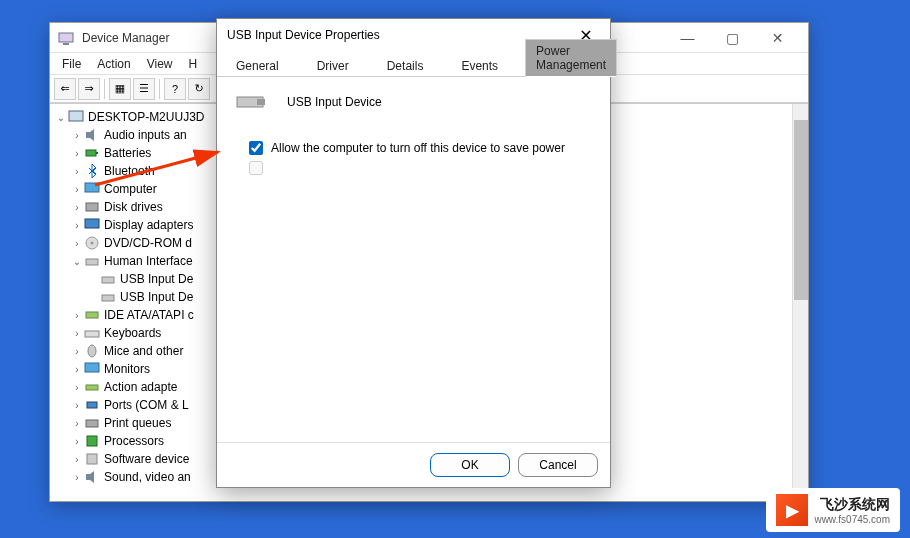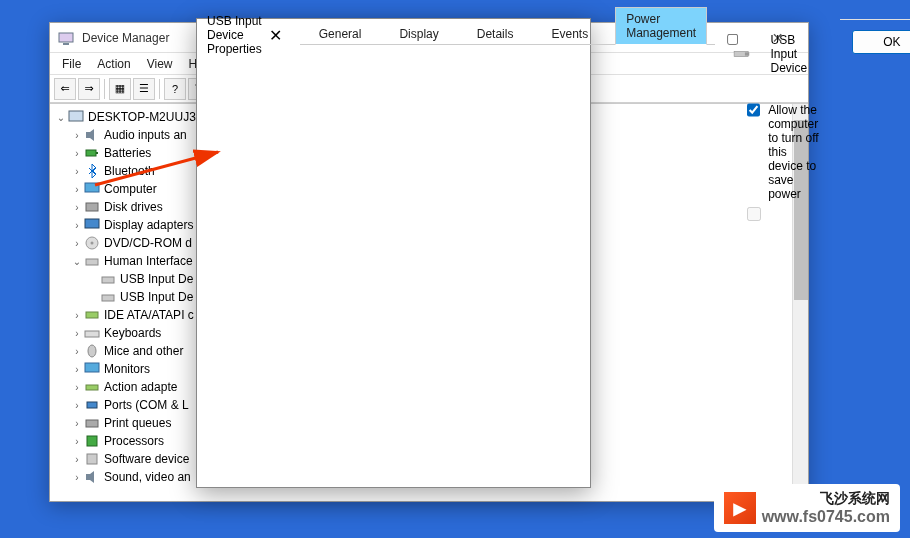--- a/index.html
+++ b/index.html
@@ -24,48 +24,48 @@
 .dm-tree { flex: 1; padding: 4px; font-size: 12px; overflow: hidden; white-space: nowrap; position: relative; }
 .dm-tree .row { display: flex; align-items: center; height: 18px; }
 .dm-tree .chev { width: 14px; text-align: center; color: #666; font-size: 10px; }
 .dm-tree .nodeicon { width: 16px; height: 16px; margin-right: 4px; }
 .dm-tree .indent1 { padding-left: 16px; }
 .dm-tree .indent2 { padding-left: 32px; }
 .dm-scrollbar { position: absolute; right: 0; top: 0; width: 16px; height: 100%; background: #f0f0f0; border-left: 1px solid #ddd; }
 .dm-thumb { width: 14px; height: 180px; background: #c0c0c0; margin: 16px 1px; }
 
 
-.prop-dialog { position: absolute; left: 196px; top: 18px; width: 395px; height: 470px; background: #fff; border: 1px solid #888; box-shadow: 0 6px 24px rgba(0,0,0,0.35); display: flex; }
+.prop-dialog { position: absolute; left: 216px; top: 18px; width: 395px; height: 470px; background: #fff; border: 1px solid #888; box-shadow: 0 6px 24px rgba(0,0,0,0.35); display: flex; flex-direction: column; }
 .prop-title { height: 32px; display: flex; align-items: center; padding: 0 10px; }
 .prop-title .t { font-size: 12px; font-weight: 500; flex: 1; }
 .prop-title .close { width: 28px; height: 28px; display: flex; align-items: center; justify-content: center; font-size: 16px; }
 
 .prop-tabs { display: flex; align-items: flex-end; padding: 0 8px; border-bottom: 1px solid #ccc; height: 26px; gap: 16px; }
 .prop-tab { padding: 4px 10px; font-size: 12px; border: 1px solid transparent; border-bottom: none; color: #222; position: relative; top: 1px; }
-.prop-tab.active { background: #7dd3fc; border-color: #ccc; border-bottom: 1px solid #fff; }
+.prop-tab.active { background: #a3a3a3; border-color: #ccc; border-bottom: 1px solid #fff; }
 
 .prop-content { flex: 1; padding: 14px 18px; font-size: 12px; }
 .prop-header { display: flex; align-items: center; gap: 20px; margin-bottom: 28px; }
 .prop-header .devicon { width: 32px; height: 22px; }
 .prop-check { display: flex; gap: 8px; margin-bottom: 6px; padding-left: 14px; }
 .prop-check input[type=checkbox] { width: 14px; height: 14px; accent-color: #0067c0; }
 .prop-check.disabled label { color: #a0a0a0; }
 
 .prop-buttons { display: flex; justify-content: flex-end; gap: 8px; padding: 10px 12px; border-top: 1px solid #e0e0e0; }
-.prop-btn { min-width: 80px; height: 24px; font-size: 12px; border: 1px solid #888; background: #fdfdfd; border-radius: 3px; }
+.prop-btn { min-width: 80px; height: 24px; font-size: 12px; border: 1px solid #888; background: #fdfdfd; border-radius: 8px; }
 .prop-btn.primary { border-color: #0067c0; }
 
 
 .arrow { position: absolute; pointer-events: none; }
 
 
 .watermark { position: absolute; right: 10px; bottom: 6px; display: flex; align-items: center; gap: 6px; background: #fff; padding: 6px 10px; border-radius: 4px; }
 .watermark .logo { width: 32px; height: 32px; background: linear-gradient(135deg,#ff5a22,#e03a0a); display: flex; align-items: center; justify-content: center; color: #fff; font-weight: bold; font-size: 16px; }
 .watermark .txt1 { font-size: 14px; font-weight: 600; color: #222; text-align: right; }
-.watermark .txt2 { font-size: 16px; color: #666; font-weight: bold; }
+.watermark .txt2 { font-size: 10px; color: #666; }
 </style>
 </head>
 <body>
 
 <div class="dm-window">
   <div class="dm-titlebar">
     <svg class="icon" viewBox="0 0 16 16">
         <rect x="1" y="3" width="14" height="9" fill="#dce" stroke="#678"></rect>
         <rect x="5" y="13" width="6" height="2" fill="#789"></rect>
       </svg>
@@ -250,21 +250,21 @@
   </div>
 </div>
 
 <div class="prop-dialog">
   <div class="prop-title">
     <span class="t">USB Input Device Properties</span>
     <span class="close">✕</span>
   </div>
   <div class="prop-tabs">
     <div class="prop-tab">General</div>
-    <div class="prop-tab">Display</div>
+    <div class="prop-tab">Driver</div>
     <div class="prop-tab">Details</div>
     <div class="prop-tab">Events</div>
     <div class="prop-tab active">Power Management</div>
   </div>
   <div class="prop-content">
     <div class="prop-header">
       <svg class="devicon" viewBox="0 0 32 22">
           <rect x="2" y="6" width="26" height="10" fill="#c8c8c8" stroke="#888"></rect>
           <rect x="22" y="8" width="8" height="6" fill="#999"></rect>
         </svg>

